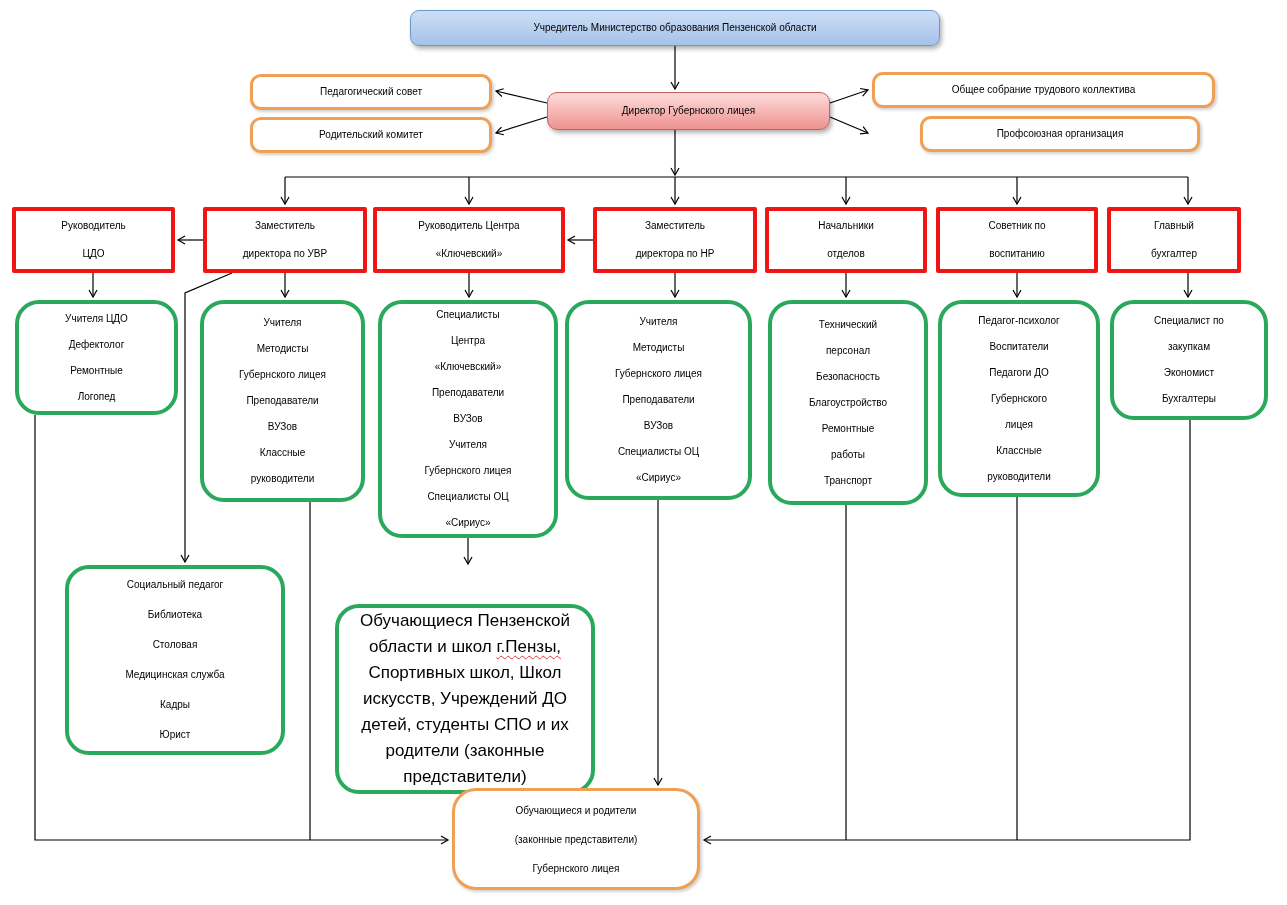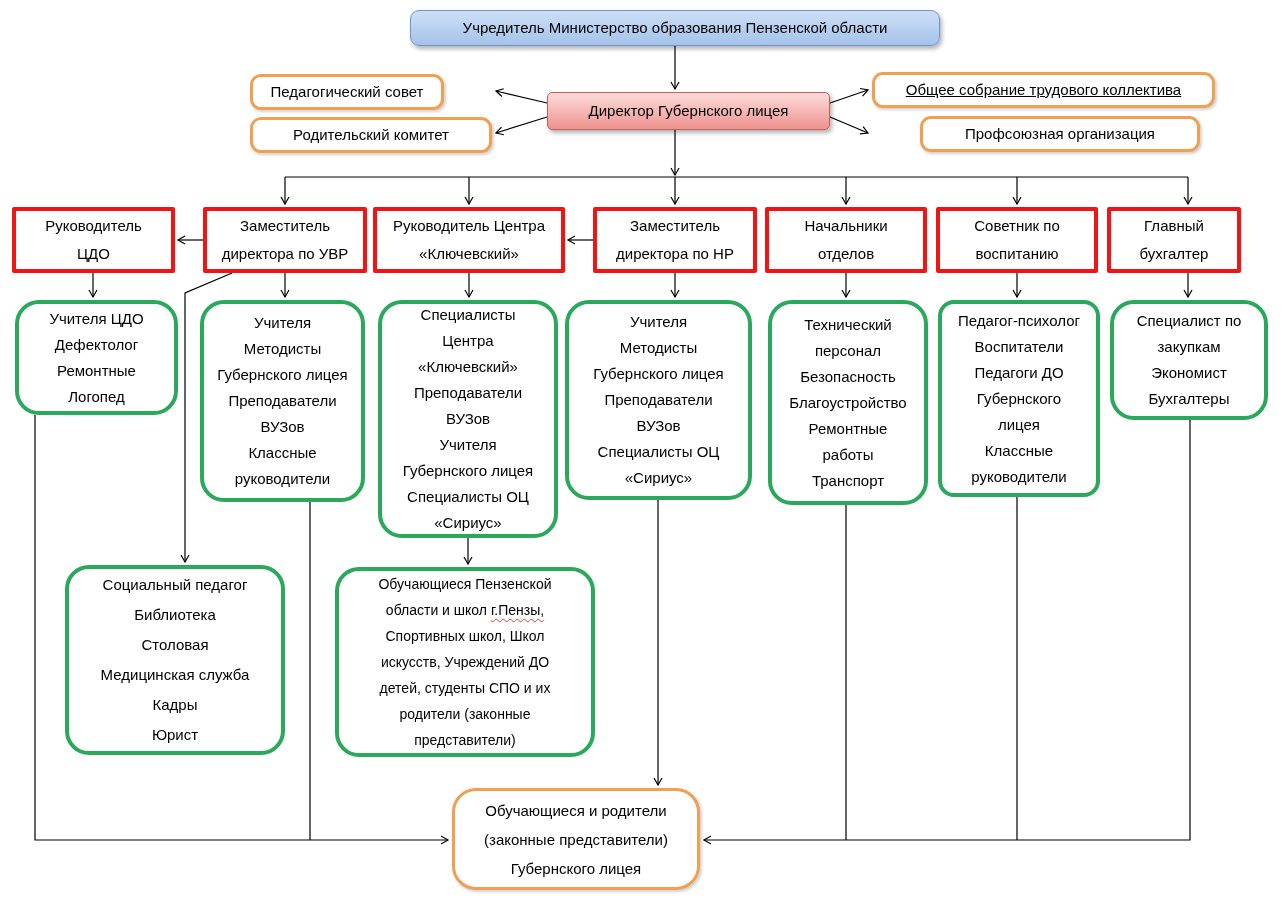--- a/index.html
+++ b/index.html
@@ -15,50 +15,50 @@
   .node {
     position: absolute;
     box-sizing: border-box;
     display: flex;
     align-items: center;
     justify-content: center;
     text-align: center;
     background: #ffffff;
     white-space: pre-line;
     z-index: 2;
-    font-size: 15px;
+    font-size: 10px;
     line-height: 26px;
   }
   .founder {
     background: linear-gradient(180deg, var(--founder-top), var(--founder-bottom));
     border: 1.5px solid var(--founder-border);
     border-radius: 9px;
     box-shadow: 2px 3px 4px rgba(0,0,0,.3);
   }
   .director {
     background: linear-gradient(180deg, var(--director-top) 12%, var(--director-bottom));
     border: 1.5px solid var(--director-border);
-    border-radius: 5px;
+    border-radius: 10px;
     box-shadow: 2px 3px 4px rgba(0,0,0,.3);
   }
   .body-box {
     border: 3px solid var(--body-border);
     border-radius: 11px;
     box-shadow: 1.5px 2px 3px rgba(0,0,0,.18);
   }
   .manager {
     border: 4px solid var(--manager-border);
     border-radius: 2px;
     line-height: 28px;
   }
   .staff {
     border: 4px solid var(--staff-border);
     border-radius: 24px;
   }
-  .external { font-size: 14px; }
+  .external { font-size: 17px; margin-top: 37px; }
   .support { line-height: 30px; }
   .lyceum {
     border: 3px solid var(--body-border);
     border-radius: 24px;
     line-height: 29px;
     box-shadow: 1.5px 2px 3px rgba(0,0,0,.18);
   }
   .misspell {
     text-decoration: underline;
     text-decoration-style: wavy;
@@ -117,23 +117,23 @@
     <path d="M310,502 V840"></path>
     <path d="M1190,420 V840 H704" marker-end="url(#ah)"></path>
     <path d="M846,505 V840"></path>
     <path d="M1017,497 V840"></path>
   </svg>
 
   <div class="node founder" style="left:410px; top:10px; width:530px; height:36px;">Учредитель Министерство образования Пензенской области</div>
 
   <div class="node director" style="left:547px; top:92px; width:283px; height:38px;">Директор Губернского лицея</div>
 
-  <div class="node body-box" style="left:250px; top:74px; width:194px; height:36px;">Педагогический совет</div>
+  <div class="node body-box" style="left:250px; top:74px; width:242px; height:36px;">Педагогический совет</div>
   <div class="node body-box" style="left:250px; top:117px; width:242px; height:36px;">Родительский комитет</div>
-  <div class="node body-box" style="left:872px; top:72px; width:343px; height:36px;text-decoration:underline;">Общее собрание трудового коллектива</div>
+  <div class="node body-box" style="left:872px; top:72px; width:343px; height:36px;">Общее собрание трудового коллектива</div>
   <div class="node body-box" style="left:920px; top:116px; width:280px; height:36px;">Профсоюзная организация</div>
 
   <div class="node manager" style="left:12px; top:207px; width:163px; height:66px;">Руководитель
 ЦДО</div>
   <div class="node manager" style="left:203px; top:207px; width:164px; height:66px;">Заместитель
 директора по УВР</div>
   <div class="node manager" style="left:373px; top:207px; width:192px; height:66px;">Руководитель Центра
 «Ключевский»</div>
   <div class="node manager" style="left:593px; top:207px; width:164px; height:66px;">Заместитель
 директора по НР</div>
@@ -171,21 +171,21 @@
 ВУЗов
 Специалисты ОЦ
 «Сириус»</div>
   <div class="node staff" style="left:768px; top:300px; width:160px; height:205px;">Технический
 персонал
 Безопасность
 Благоустройство
 Ремонтные
 работы
 Транспорт</div>
-  <div class="node staff" style="left:938px; top:300px; width:162px; height:197px;border-radius:16px;">Педагог-психолог
+  <div class="node staff" style="left:938px; top:300px; width:162px; height:197px;">Педагог-психолог
 Воспитатели
 Педагоги ДО
 Губернского
 лицея
 Классные
 руководители</div>
   <div class="node staff" style="left:1110px; top:300px; width:158px; height:120px;">Специалист по
 закупкам
 Экономист
 Бухгалтеры</div>

